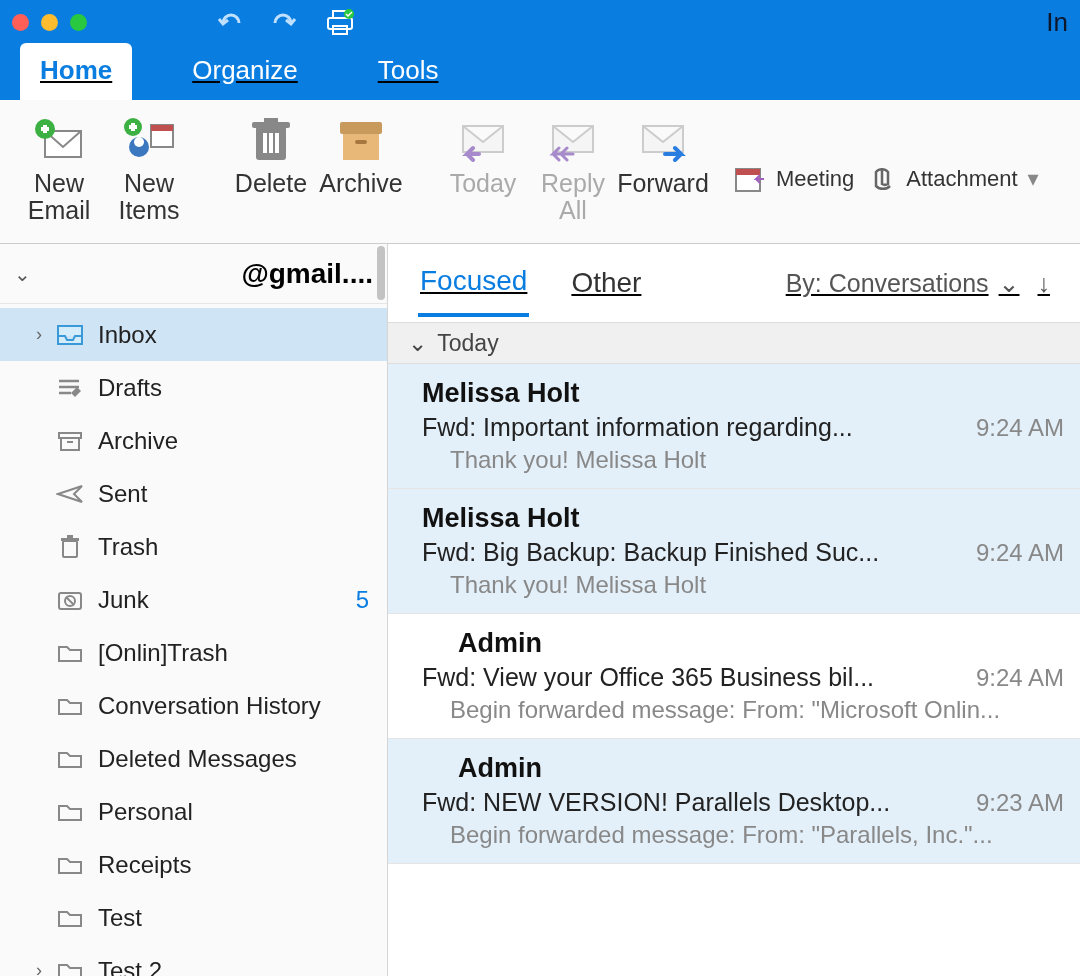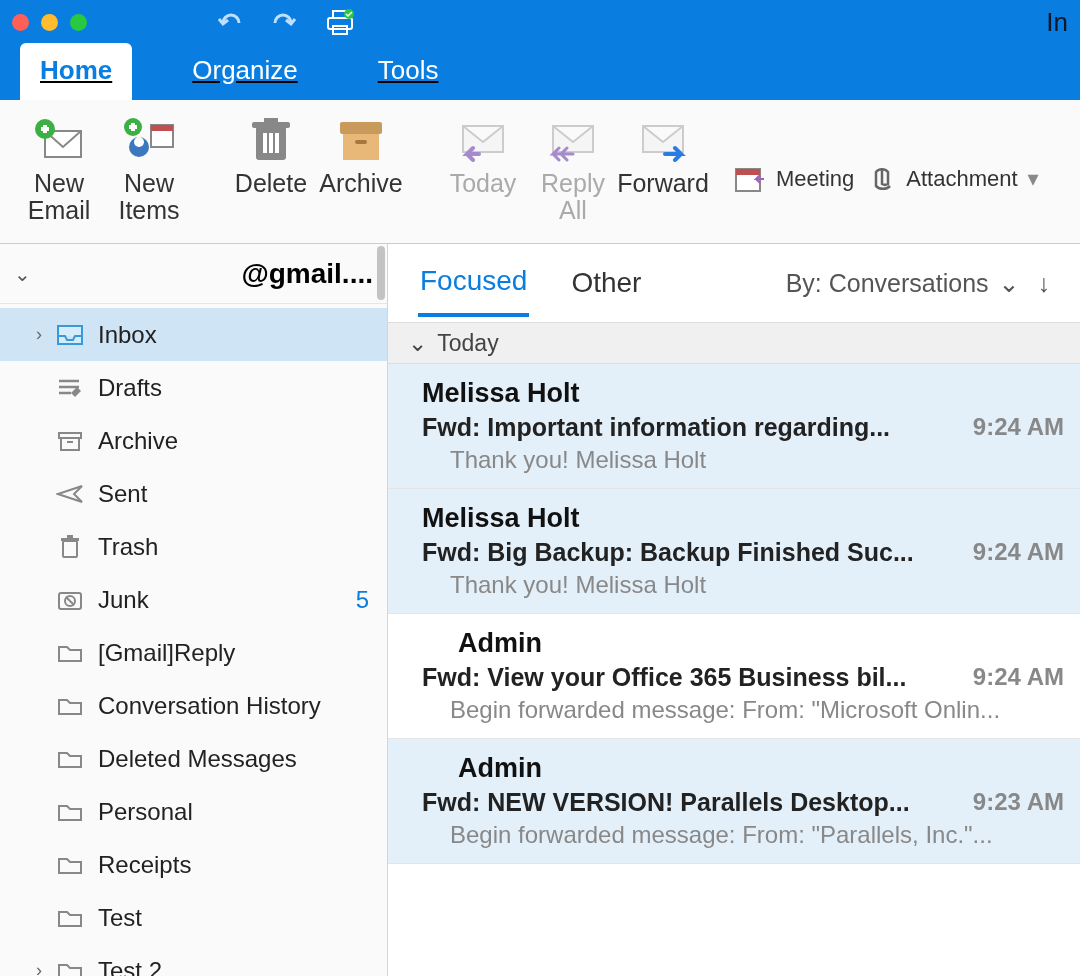--- a/index.html
+++ b/index.html
@@ -37,32 +37,32 @@
 
 .folders { padding-top: 4px; }
 .fitem { display: flex; align-items: center; height: 53px; padding-left: 36px; padding-right: 18px; cursor: pointer; }
 .fitem.selected { background: #cfe5f6; }
 .fitem .exp { width: 18px; font-size: 18px; color: #666; }
 .fitem .fico { width: 32px; display: flex; justify-content: center; margin-right: 12px; }
 .fitem .flbl { font-size: 24px; color: #222; }
 .fitem .fcount { margin-left: auto; font-size: 24px; color: #0a7de1; font-weight: 500; }
 
 .messages { flex: 1; display: flex; flex-direction: column; }
-.msg-header { height: 78px; display: flex; align-items: center; padding: 0 30px; gap: 40px; }
+.msg-header { height: 78px; display: flex; align-items: center; padding: 0 30px; gap: 40px; text-decoration: underline; }
 .mtab { font-size: 28px; color: #333; padding: 16px 2px; cursor: pointer; }
 .mtab.active { color: #0a7de1; border-bottom: 4px solid #0a7de1; font-weight: 500; }
 .sort { margin-left: auto; font-size: 25px; color: #555; display: flex; align-items: center; gap: 10px; text-align: right; }
 
 .section-hdr { height: 42px; background: #f0f0f0; display: flex; align-items: center; padding-left: 20px; gap: 10px; font-size: 23px; color: #444; border-top: 1px solid #ddd; border-bottom: 1px solid #ddd; }
 
 .msg { padding: 14px 16px 14px 34px; border-bottom: 1px solid #e5e5e5; cursor: pointer; }
 .msg.unread { background: #e4f0f9; }
 .msg.indent .from { padding-left: 36px; }
 .msg .from { font-size: 27px; font-weight: 600; color: #111; margin-bottom: 4px; }
-.msg .row2 { display: flex; align-items: flex-start; font-weight: bold; }
+.msg .row2 { display: flex; align-items: center; }
 .msg .subj { font-size: 25px; color: #222; flex: 1; white-space: nowrap; overflow: hidden; text-overflow: ellipsis; padding-right: 16px; }
 .msg .time { font-size: 24px; color: #888; }
 .msg .preview { font-size: 24px; color: #888; margin-top: 4px; white-space: nowrap; overflow: hidden; text-overflow: ellipsis; margin-left: 28px; }
 
 svg { display: block; }
 </style>
 </head>
 <body>
 
 <div class="titlebar">
@@ -310,21 +310,21 @@
           <span class="flbl">Junk</span>
           <span class="fcount">5</span>
         </div>
         <div class="fitem">
           <span class="exp"></span>
           <span class="fico">
             <svg width="26" height="20">
               <path d="M2 4 L10 4 L13 7 L24 7 L24 18 L2 18 Z" fill="none" stroke="#888" stroke-width="2"></path>
             </svg>
           </span>
-          <span class="flbl">[Gmail]Reply</span>
+          <span class="flbl">[Onlin]Trash</span>
         </div>
         <div class="fitem">
           <span class="exp"></span>
           <span class="fico">
             <svg width="26" height="20">
               <path d="M2 4 L10 4 L13 7 L24 7 L24 18 L2 18 Z" fill="none" stroke="#888" stroke-width="2"></path>
             </svg>
           </span>
           <span class="flbl">Conversation History</span>
         </div>

